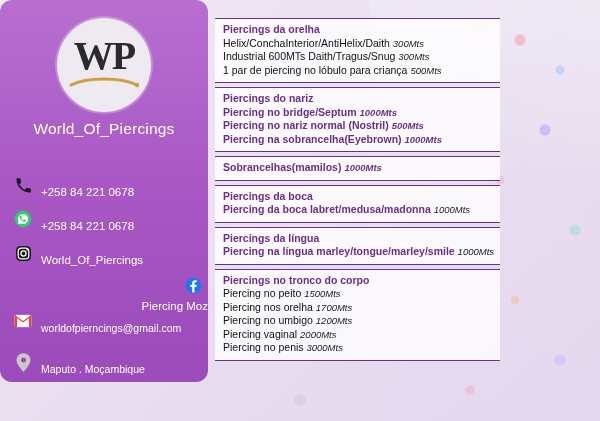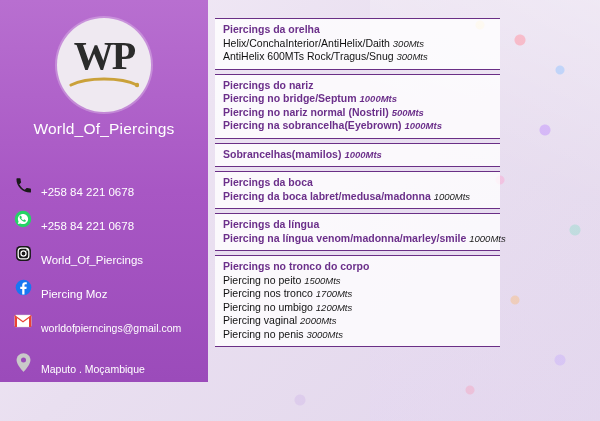--- a/index.html
+++ b/index.html
@@ -46,20 +46,21 @@
     pointer-events: none;
   }
   
   #left-panel {
     position: absolute;
     left: 0; top: 0;
     width: 208px;
     height: 382px;
     background: linear-gradient(180deg, #b86fd0 0%, #a857c4 50%, #9b4bba 100%);
     color: #ffffff;
+    border-radius: 12px;
   }
   #logo-circle {
     position: absolute;
     left: 57px; top: 18px;
     width: 94px; height: 94px;
     border-radius: 50%;
     background: #efe9f1;
     box-shadow: 0 0 0 2px rgba(255,255,255,0.25);
   }
   #logo-wp {
@@ -190,21 +191,21 @@
         <svg width="17" height="17" viewBox="0 0 24 24">
           <rect x="1.5" y="1.5" width="21" height="21" rx="6" fill="#1a1a1a"></rect>
           <rect x="4.5" y="4.5" width="15" height="15" rx="4.5" fill="none" stroke="#ffffff" stroke-width="1.8"></rect>
           <circle cx="12" cy="12" r="3.6" fill="none" stroke="#ffffff" stroke-width="1.8"></circle>
           <circle cx="17.2" cy="6.8" r="1.2" fill="#ffffff"></circle>
         </svg>
       </span>
       <span class="contact-text">World_Of_Piercings</span>
     </div>
 
-    <div class="contact-row" style="top:270px;">
+    <div class="contact-row" style="top:270px;flex-direction:column;">
       <span class="contact-icon">
         <svg width="17" height="17" viewBox="0 0 24 24">
           <circle cx="12" cy="12" r="11" fill="#1877F2"></circle>
           <path fill="#ffffff" d="M13.4 22v-8h2.7l.4-3.1h-3.1V8.9c0-.9.25-1.5 1.55-1.5H16.6V4.6c-.29-.04-1.27-.13-2.41-.13-2.39 0-4.02 1.46-4.02 4.13v2.3H7.45V14h2.72v8h3.23z"></path>
         </svg>
       </span>
       <span class="contact-text">Piercing Moz</span>
     </div>
 
     <div class="contact-row" style="top:345px;">
@@ -229,47 +230,48 @@
       <span class="contact-text small">worldofpierncings@gmail.com</span>
     </div>
 
   </div>
 
   <div id="sections">
 
     <div class="section">
       <div class="line"><span class="heading">Piercings da orelha</span><span class="price heading"></span></div>
       <div class="line"><span class="item-name"> Helix/ConchaInterior/AntiHelix/Daith</span> <span class="price">300Mts</span></div>
-      <div class="line"><span class="item-name">AntiHelix 600MTs Rock/Tragus/Snug</span> <span class="price">300Mts</span></div>
+      <div class="line"><span class="item-name">Industrial 600MTs Daith/Tragus/Snug</span> <span class="price">300Mts</span></div>
+      <div class="line"><span class="item-name">1 par de piercing no lóbulo para criança</span> <span class="price">500Mts</span></div>
     </div>
 
     <div class="section">
       <div class="line"><span class="heading">Piercings do nariz</span><span class="price heading"></span></div>
       <div class="line"><span class="heading">Piercing no bridge/Septum</span> <span class="price heading">1000Mts</span></div>
       <div class="line"><span class="heading">Piercing no nariz normal (Nostril)</span> <span class="price heading"> 500Mts</span></div>
       <div class="line"><span class="heading">Piercing na sobrancelha(Eyebrown)</span> <span class="price heading">1000Mts</span></div>
     </div>
 
     <div class="section">
       <div class="line"><span class="heading">Sobrancelhas(mamilos)</span> <span class="price heading">1000Mts</span></div>
     </div>
 
     <div class="section">
       <div class="line"><span class="heading">Piercings da boca</span><span class="price heading"></span></div>
       <div class="line"><span class="heading">Piercing da boca labret/medusa/madonna</span> <span class="price">1000Mts</span></div>
     </div>
 
     <div class="section">
       <div class="line"><span class="heading">Piercings da língua</span><span class="price heading"></span></div>
-      <div class="line"><span class="heading">Piercing na língua venom/madonna/marley/smile</span> <span class="price"> 1000Mts</span></div>
+      <div class="line"><span class="heading">Piercing na língua marley/tongue/marley/smile</span> <span class="price"> 1000Mts</span></div>
     </div>
 
     <div class="section">
       <div class="line"><span class="heading">Piercings no tronco do corpo</span><span class="price heading"></span></div>
       <div class="line"><span class="item-name">Piercing no peito</span> <span class="price">1500Mts</span></div>
-      <div class="line"><span class="item-name">Piercing nos tronco</span> <span class="price">1700Mts</span></div>
+      <div class="line"><span class="item-name">Piercing nos orelha</span> <span class="price">1700Mts</span></div>
       <div class="line"><span class="item-name">Piercing no umbigo</span> <span class="price">1200Mts</span></div>
       <div class="line"><span class="item-name">Piercing vaginal</span> <span class="price"> 2000Mts</span></div>
       <div class="line"><span class="item-name">Piercing no penis</span> <span class="price">3000Mts</span></div>
     </div>
 
   </div>
 </div>
 
 </body></html>

